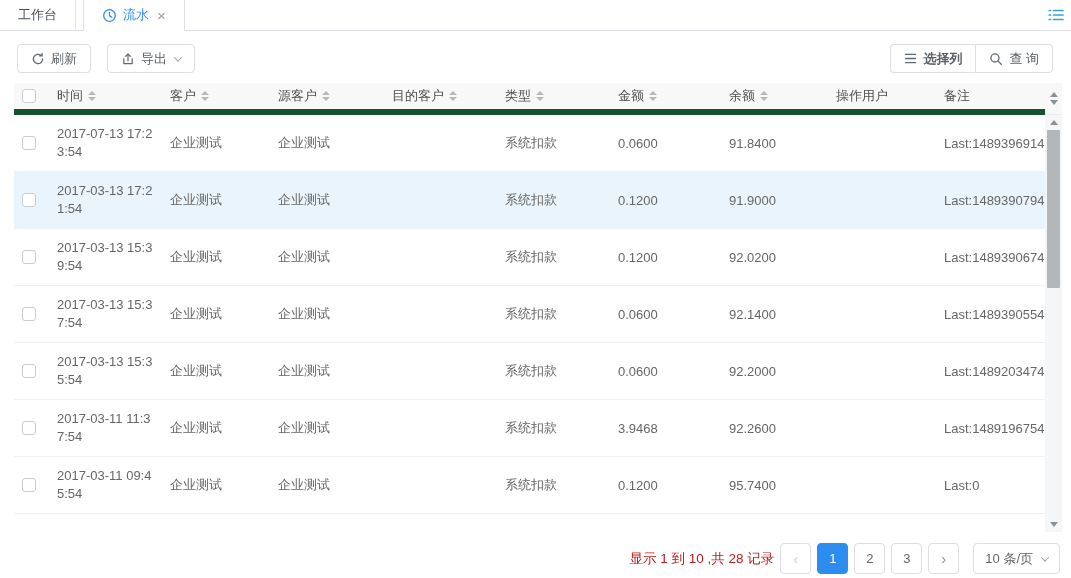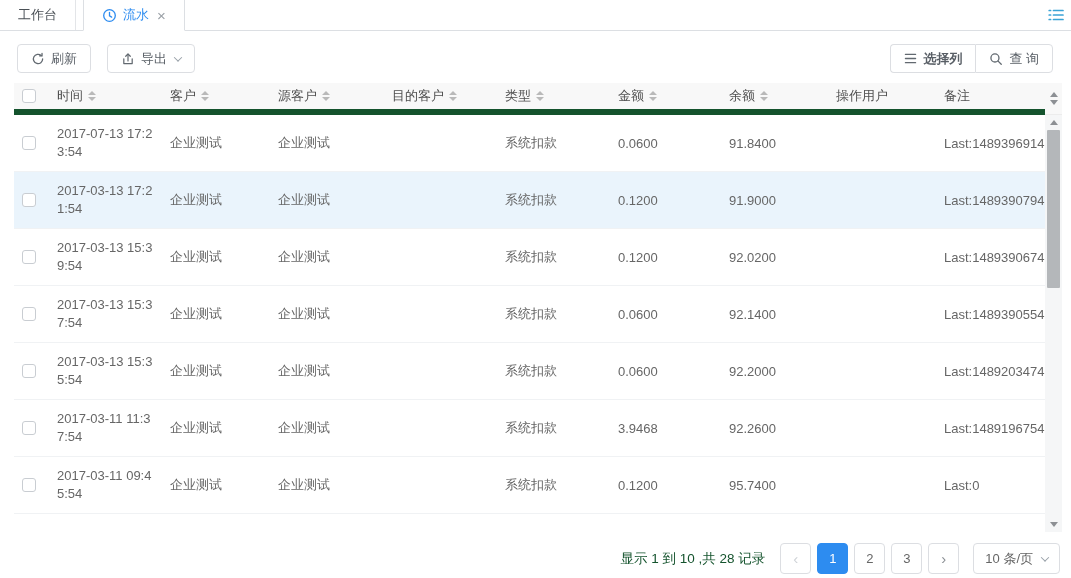--- a/index.html
+++ b/index.html
@@ -77,21 +77,21 @@
   .sb-arrow { height:15px; display:flex; align-items:center; justify-content:center; width:100%; flex-shrink:0; }
   .arr-up { width:0; height:0; border-left:4px solid transparent; border-right:4px solid transparent;
     border-bottom:5px solid #8d9094; }
   .arr-dn { width:0; height:0; border-left:4px solid transparent; border-right:4px solid transparent;
     border-top:5px solid #8d9094; }
   .sb-thumb { width:13px; height:158px; background:#b4b7ba; border-radius:1px; flex-shrink:0; }
   .sb-track { flex:1; }
 
   
   .pagination { margin:11px 11px 0 0; display:flex; justify-content:flex-end; align-items:center; gap:6px; }
-  .pg-info { color:#14532d; margin-right:9px; font-size:13.5px; }
+  .pg-info { color:#b91c1c; font-size:13.5px; }
   .pg-btn { min-width:31px; height:31px; border:1px solid #dcdee2; border-radius:4px; background:#fff;
     color:#666; display:inline-flex; align-items:center; justify-content:center; cursor:pointer; font-size:13px; }
   .pg-btn.chev { font-size:15px; color:#8a8f94; }
   .pg-btn.disabled { color:#cfd3d7; }
   .pg-btn.active { background:#2d8cf0; border-color:#2d8cf0; color:#fff; }
   .pg-size { padding:0 11px; gap:7px; margin-left:8px; }
 
   svg { display:block; }
 </style>
 </head>

